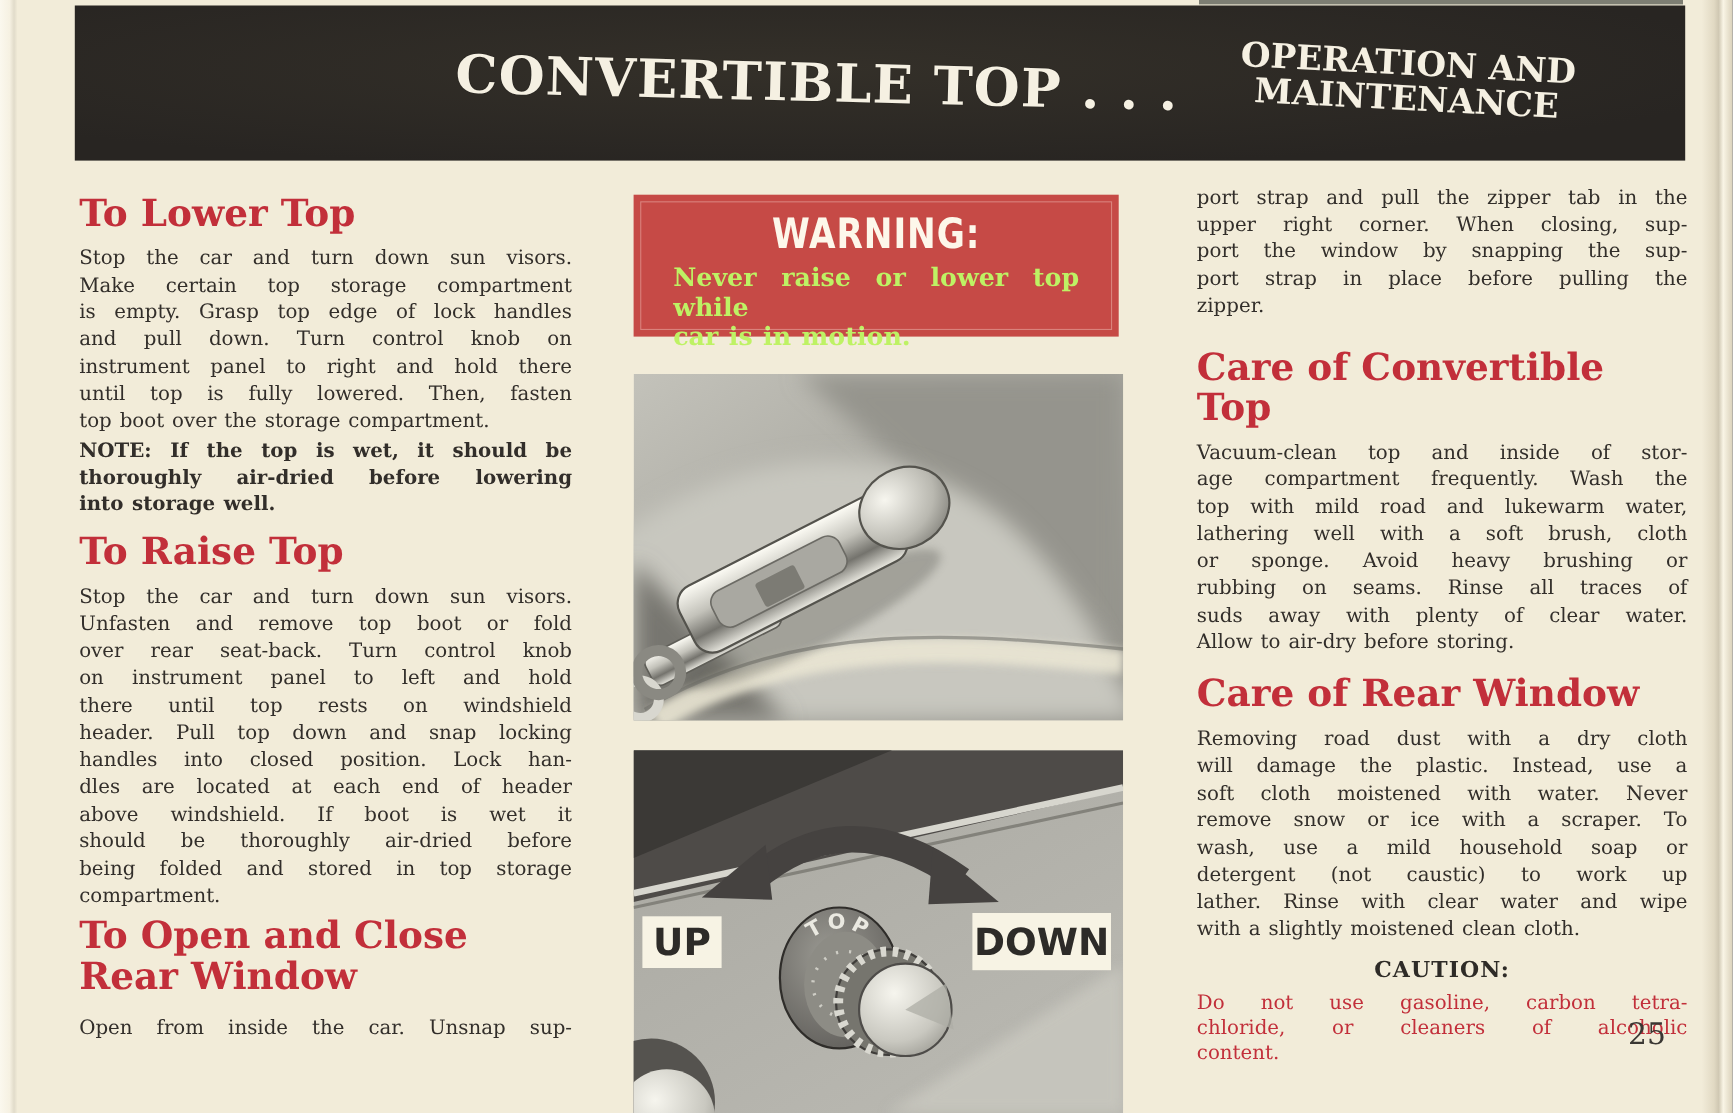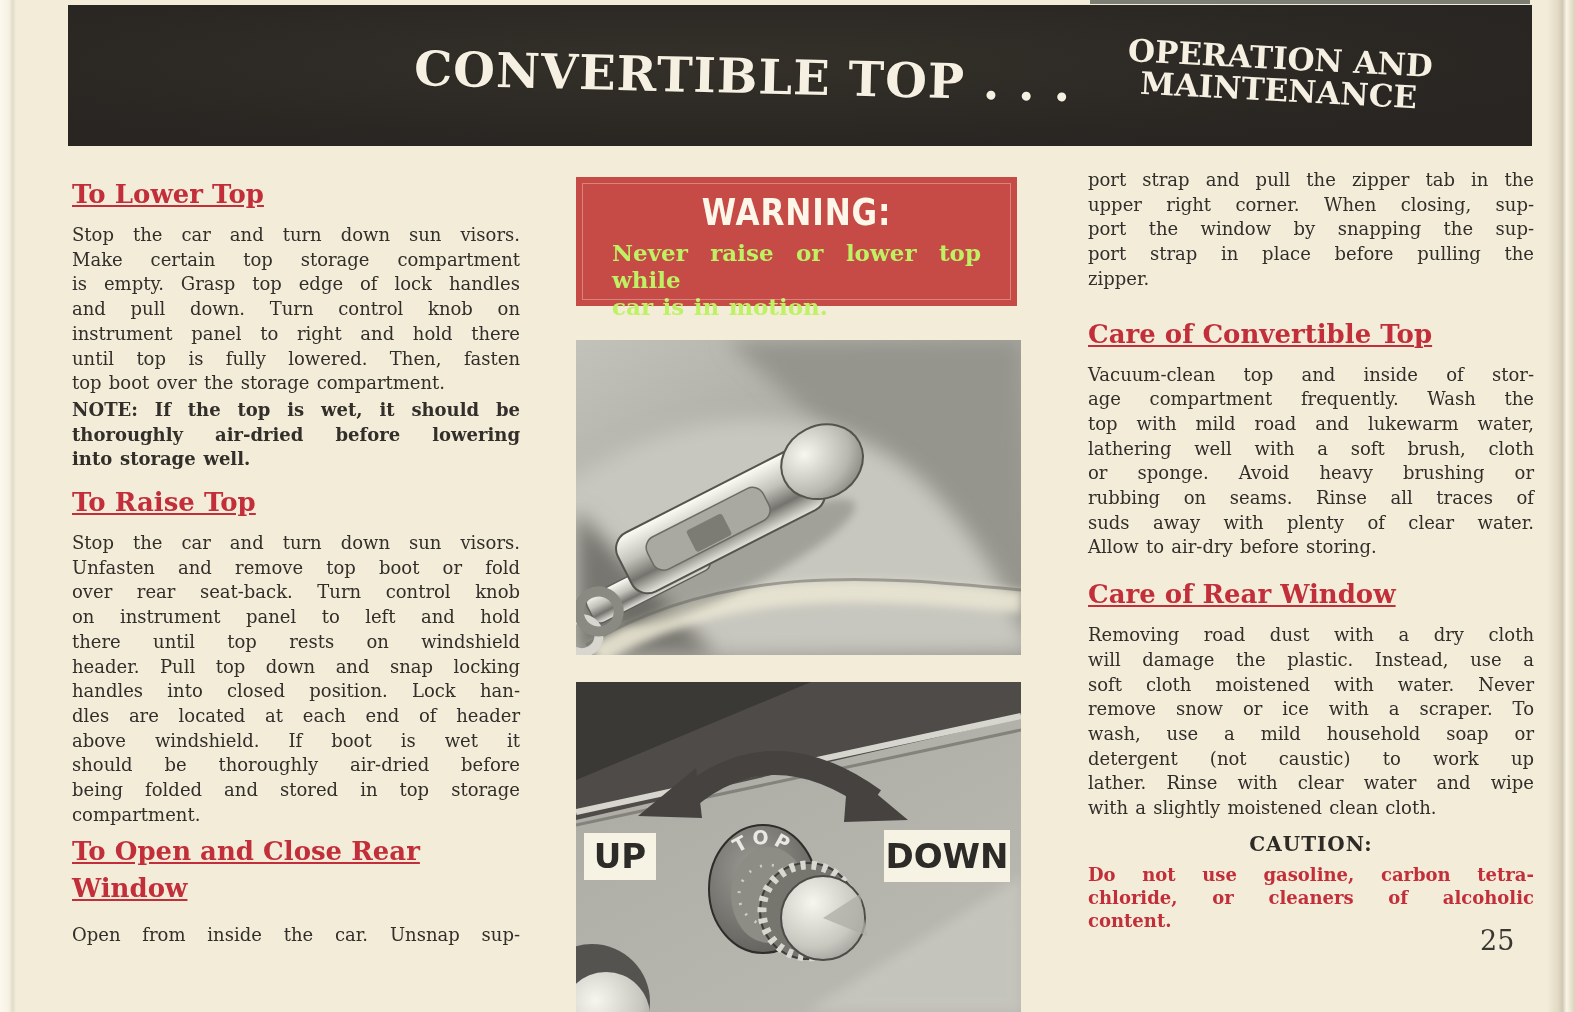--- a/index.html
+++ b/index.html
@@ -38,23 +38,22 @@
   }
 
   
   .col{position:absolute;}
   .col-left{left:72px;top:176px;width:448px;}
   .col-mid{left:576px;top:177px;width:441px;}
   .col-right{left:1088px;top:168px;width:446px;}
 
   h2.red-h{
     margin:0;font-family:"DejaVu Serif",serif;font-weight:bold;
-    color:var(--heading_red,#c22f3a);font-size:26px;line-height:37px;
+    color:var(--heading_red,#c22f3a);font-size:34px;line-height:37px;
     letter-spacing:0px;
-    text-decoration:underline;
   }
   .col-left h2.h-lower{margin-bottom:10px;}
   .col-left h2.h-raise{margin-top:12px;margin-bottom:10px;}
   .col-left h2.h-rear{margin-top:6px;margin-bottom:8px;}
   .col-right h2.h-caretop{margin-top:24px;margin-bottom:10px;}
   .col-right h2.h-carewin{margin-top:16px;margin-bottom:10px;}
 
   .para{font-size:18px;line-height:24.7px;word-spacing:1.5px;}
   .para .line{text-align:justify;text-align-last:justify;}
   .para .line.last{text-align-last:left;}
@@ -77,21 +76,21 @@
   .warning .para{margin-top:5px;font-weight:bold;font-size:23px;line-height:27px;color:#bef264;}
 
   .photo{display:block;margin-top:34px;}
   .photo2{margin-top:27px;}
 
   
   .caution-title{
     margin-top:8px;text-align:center;font-weight:bold;font-size:20px;line-height:30px;
     color:#2e2b27;letter-spacing:1px;
   }
-  .para.caution{margin-top:4px;font-weight:bold;color:var(--heading_red,#c22f3a);line-height:23px;}
+  .para.caution{margin-top:4px;font-weight:normal;color:var(--heading_red,#c22f3a);line-height:23px;}
 
   .page-number{
     position:absolute;left:1480px;top:925px;width:70px;text-align:left;
     font-size:27px;color:#3a3733;
   }
   svg text{font-family:"DejaVu Sans",sans-serif;}
 </style>
 </head>
 <body>
 

